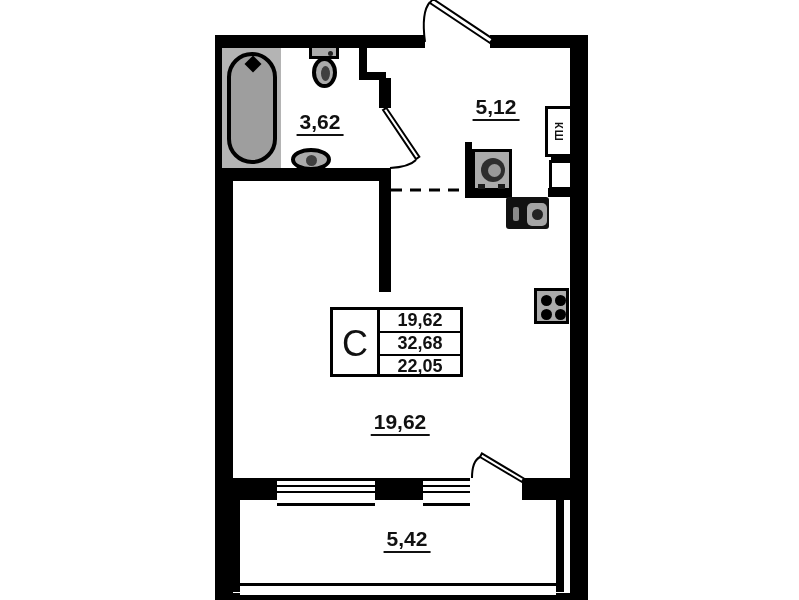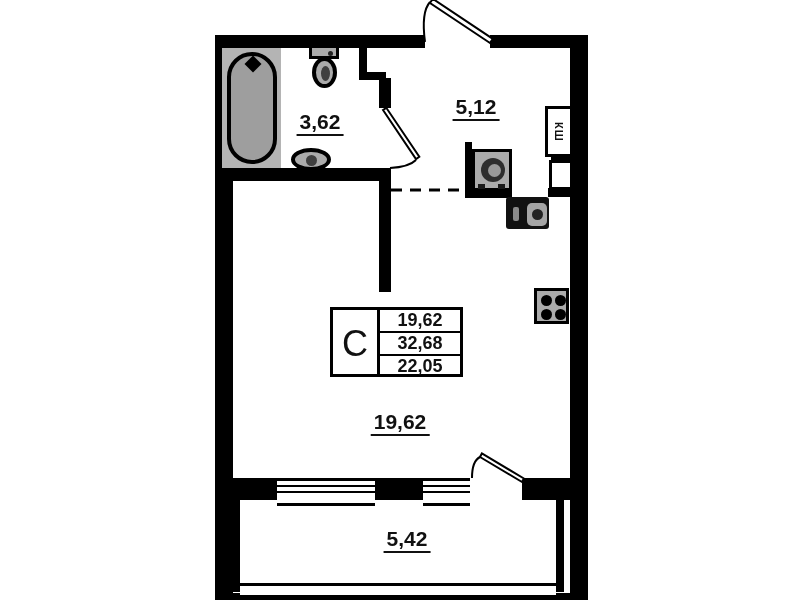--- a/index.html
+++ b/index.html
@@ -127,21 +127,21 @@
     <div class="burner" style="left:4px;top:18px"></div>
     <div class="burner" style="left:18px;top:18px"></div>
   </div>
 
   <div class="shaft">
     <span>КШ</span>
   </div>
   <div class="niche2"></div>
 
   <div class="area-label" style="left:320px;top:111px">3,62</div>
-  <div class="area-label" style="left:476px;top:96px">5,12</div>
+  <div class="area-label" style="left:496px;top:96px">5,12</div>
   <div class="area-label" style="left:400px;top:411px">19,62</div>
   <div class="area-label" style="left:407px;top:528px">5,42</div>
 
   <div class="info-box">
     <div class="info-type">С</div>
     <div class="info-rows">
       <div class="info-row">19,62</div>
       <div class="info-row">32,68</div>
       <div class="info-row">22,05</div>
     </div>

